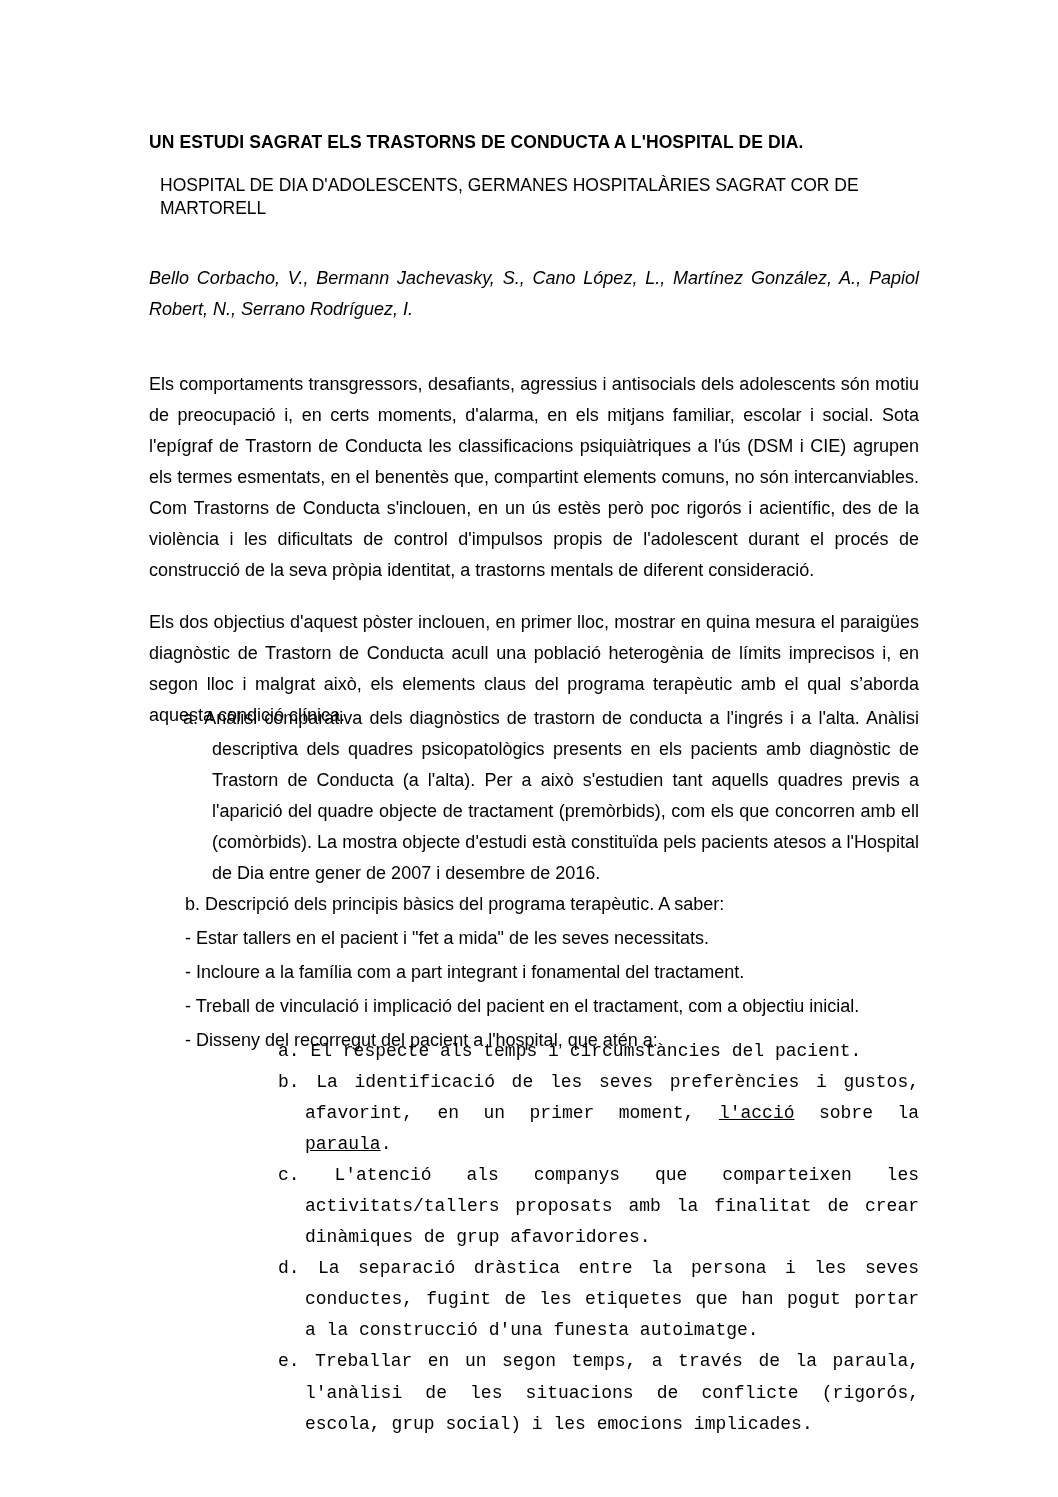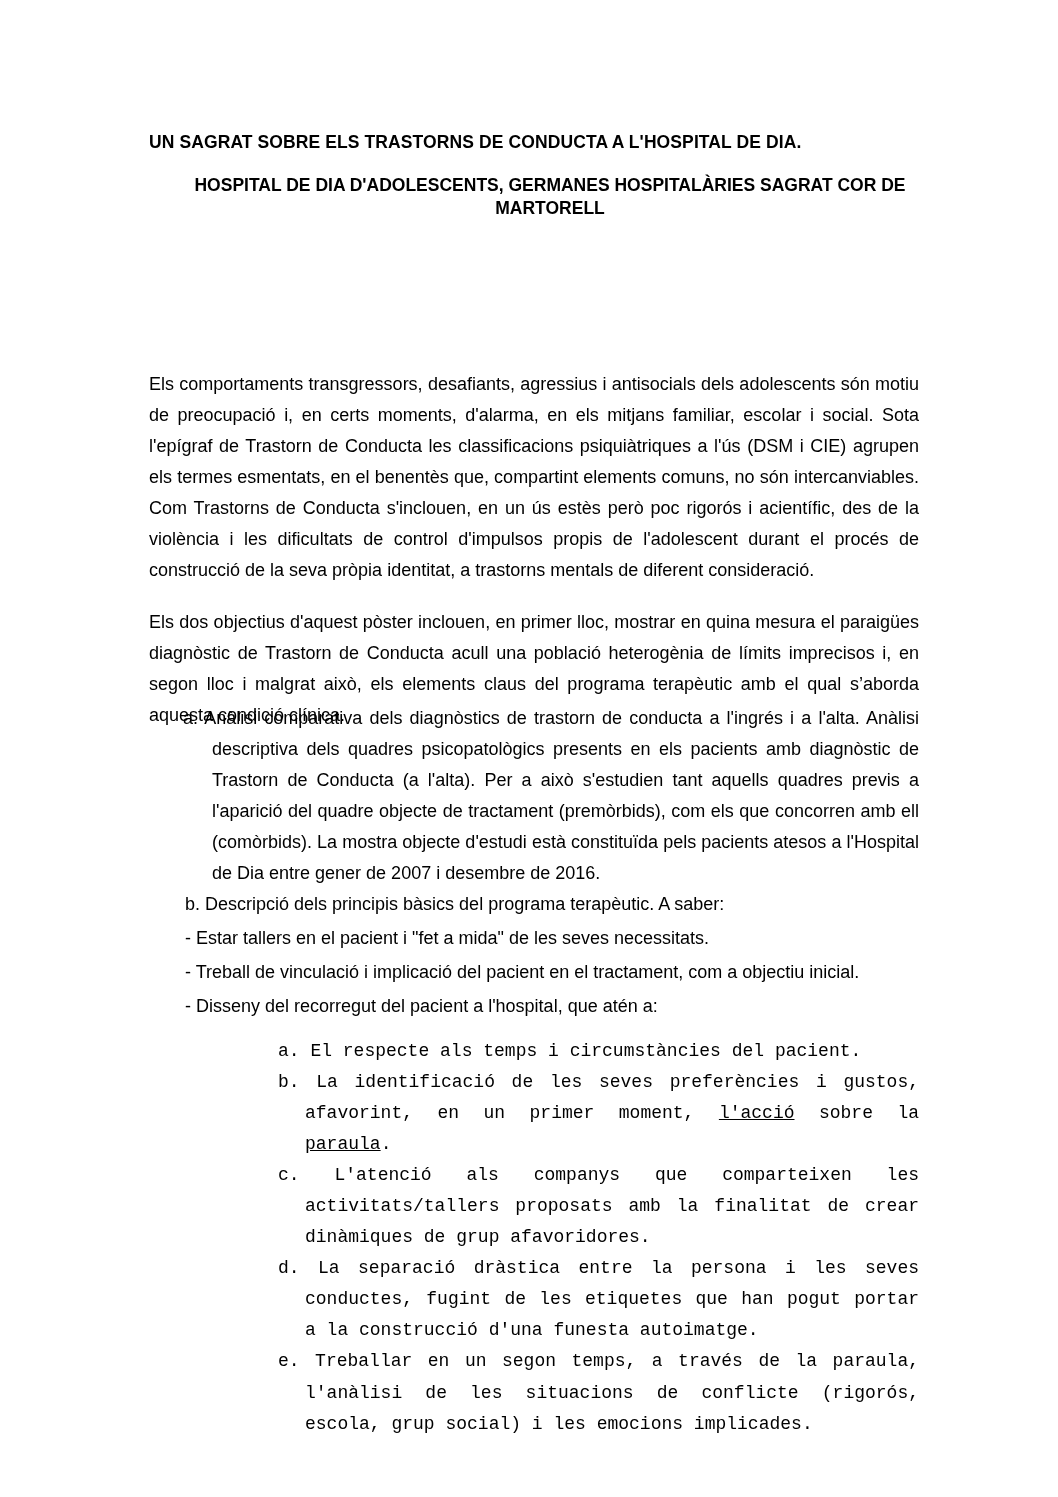--- a/index.html
+++ b/index.html
@@ -29,23 +29,22 @@
     font-weight: bold;
     letter-spacing: 0.1px;
     line-height: 1.3;
   }
   .doc-subtitle {
     position: absolute;
     left: 160px;
     top: 174px;
     width: 780px;
     font-size: 17.5px;
-    font-weight: bold;
+    font-weight: normal;
     line-height: 1.3;
-    text-align: center;
   }
 
   
   .authors {
     position: absolute;
     left: 149px;
     top: 263px;
     width: 770px;
     font-size: 18px;
     font-style: italic;
@@ -120,34 +119,36 @@
     text-align: left;
     white-space: nowrap;
   }
   u { text-decoration: underline; margin-top: 16px; }
 </style>
 </head>
 <body>
 
 <div class="page">
 
-  <h1 class="doc-title">UN SAGRAT SOBRE ELS TRASTORNS DE CONDUCTA A L'HOSPITAL DE DIA.</h1>
+  <h1 class="doc-title">UN ESTUDI SAGRAT ELS TRASTORNS DE CONDUCTA A L'HOSPITAL DE DIA.</h1>
 
   <div class="doc-subtitle">HOSPITAL DE DIA D'ADOLESCENTS, GERMANES HOSPITALÀRIES SAGRAT COR DE MARTORELL</div>
 
+  <div class="authors">Bello Corbacho, V., Bermann Jachevasky, S., Cano López, L., Martínez González, A., Papiol Robert, N., Serrano Rodríguez, I.</div>
 
   <p class="body-par par-1">Els comportaments transgressors, desafiants, agressius i antisocials dels adolescents són motiu de preocupació i, en certs moments, d'alarma, en els mitjans familiar, escolar i social. Sota l'epígraf de Trastorn de Conducta les classificacions psiquiàtriques a l'ús (DSM i CIE) agrupen els termes esmentats, en el benentès que, compartint elements comuns, no són intercanviables. Com Trastorns de Conducta s'inclouen, en un ús estès però poc rigorós i acientífic, des de la violència i les dificultats de control d'impulsos propis de l'adolescent durant el procés de construcció de la seva pròpia identitat, a trastorns mentals de diferent consideració.</p>
 
   <p class="body-par par-2">Els dos objectius d'aquest pòster inclouen, en primer lloc, mostrar en quina mesura el paraigües diagnòstic de Trastorn de Conducta acull una població heterogènia de límits imprecisos i, en segon lloc i malgrat això, els elements claus del programa terapèutic amb el qual s’aborda aquesta condició clínica.</p>
 
   <div class="item-a">a. Anàlisi comparativa dels diagnòstics de trastorn de conducta a l'ingrés i a l'alta. Anàlisi descriptiva dels quadres psicopatològics presents en els pacients amb diagnòstic de Trastorn de Conducta (a l'alta). Per a això s'estudien tant aquells quadres previs a l'aparició del quadre objecte de tractament (premòrbids), com els que concorren amb ell (comòrbids). La mostra objecte d'estudi està constituïda pels pacients atesos a l'Hospital de Dia entre gener de 2007 i desembre de 2016.</div>
 
   <div class="b-block">
     <div class="b-line">b. Descripció dels principis bàsics del programa terapèutic. A saber:</div>
     <div class="b-line">- Estar tallers en el pacient i "fet a mida" de les seves necessitats.</div>
+    <div class="b-line">- Incloure a la família com a part integrant i fonamental del tractament.</div>
     <div class="b-line">- Treball de vinculació i implicació del pacient en el tractament, com a objectiu inicial.</div>
     <div class="b-line">- Disseny del recorregut del pacient a l'hospital, que atén a:</div>
   </div>
 
   <div class="sub-list">
 
     <div class="sub-item nowrap">a. El respecte als temps i circumstàncies del pacient.</div>
 
     <div class="sub-item">
       <span>b. La identificació de les seves preferències i gustos, afavorint, en un primer moment, </span><u>l'acció</u><span> sobre la </span><u>paraula</u><span>.</span>

